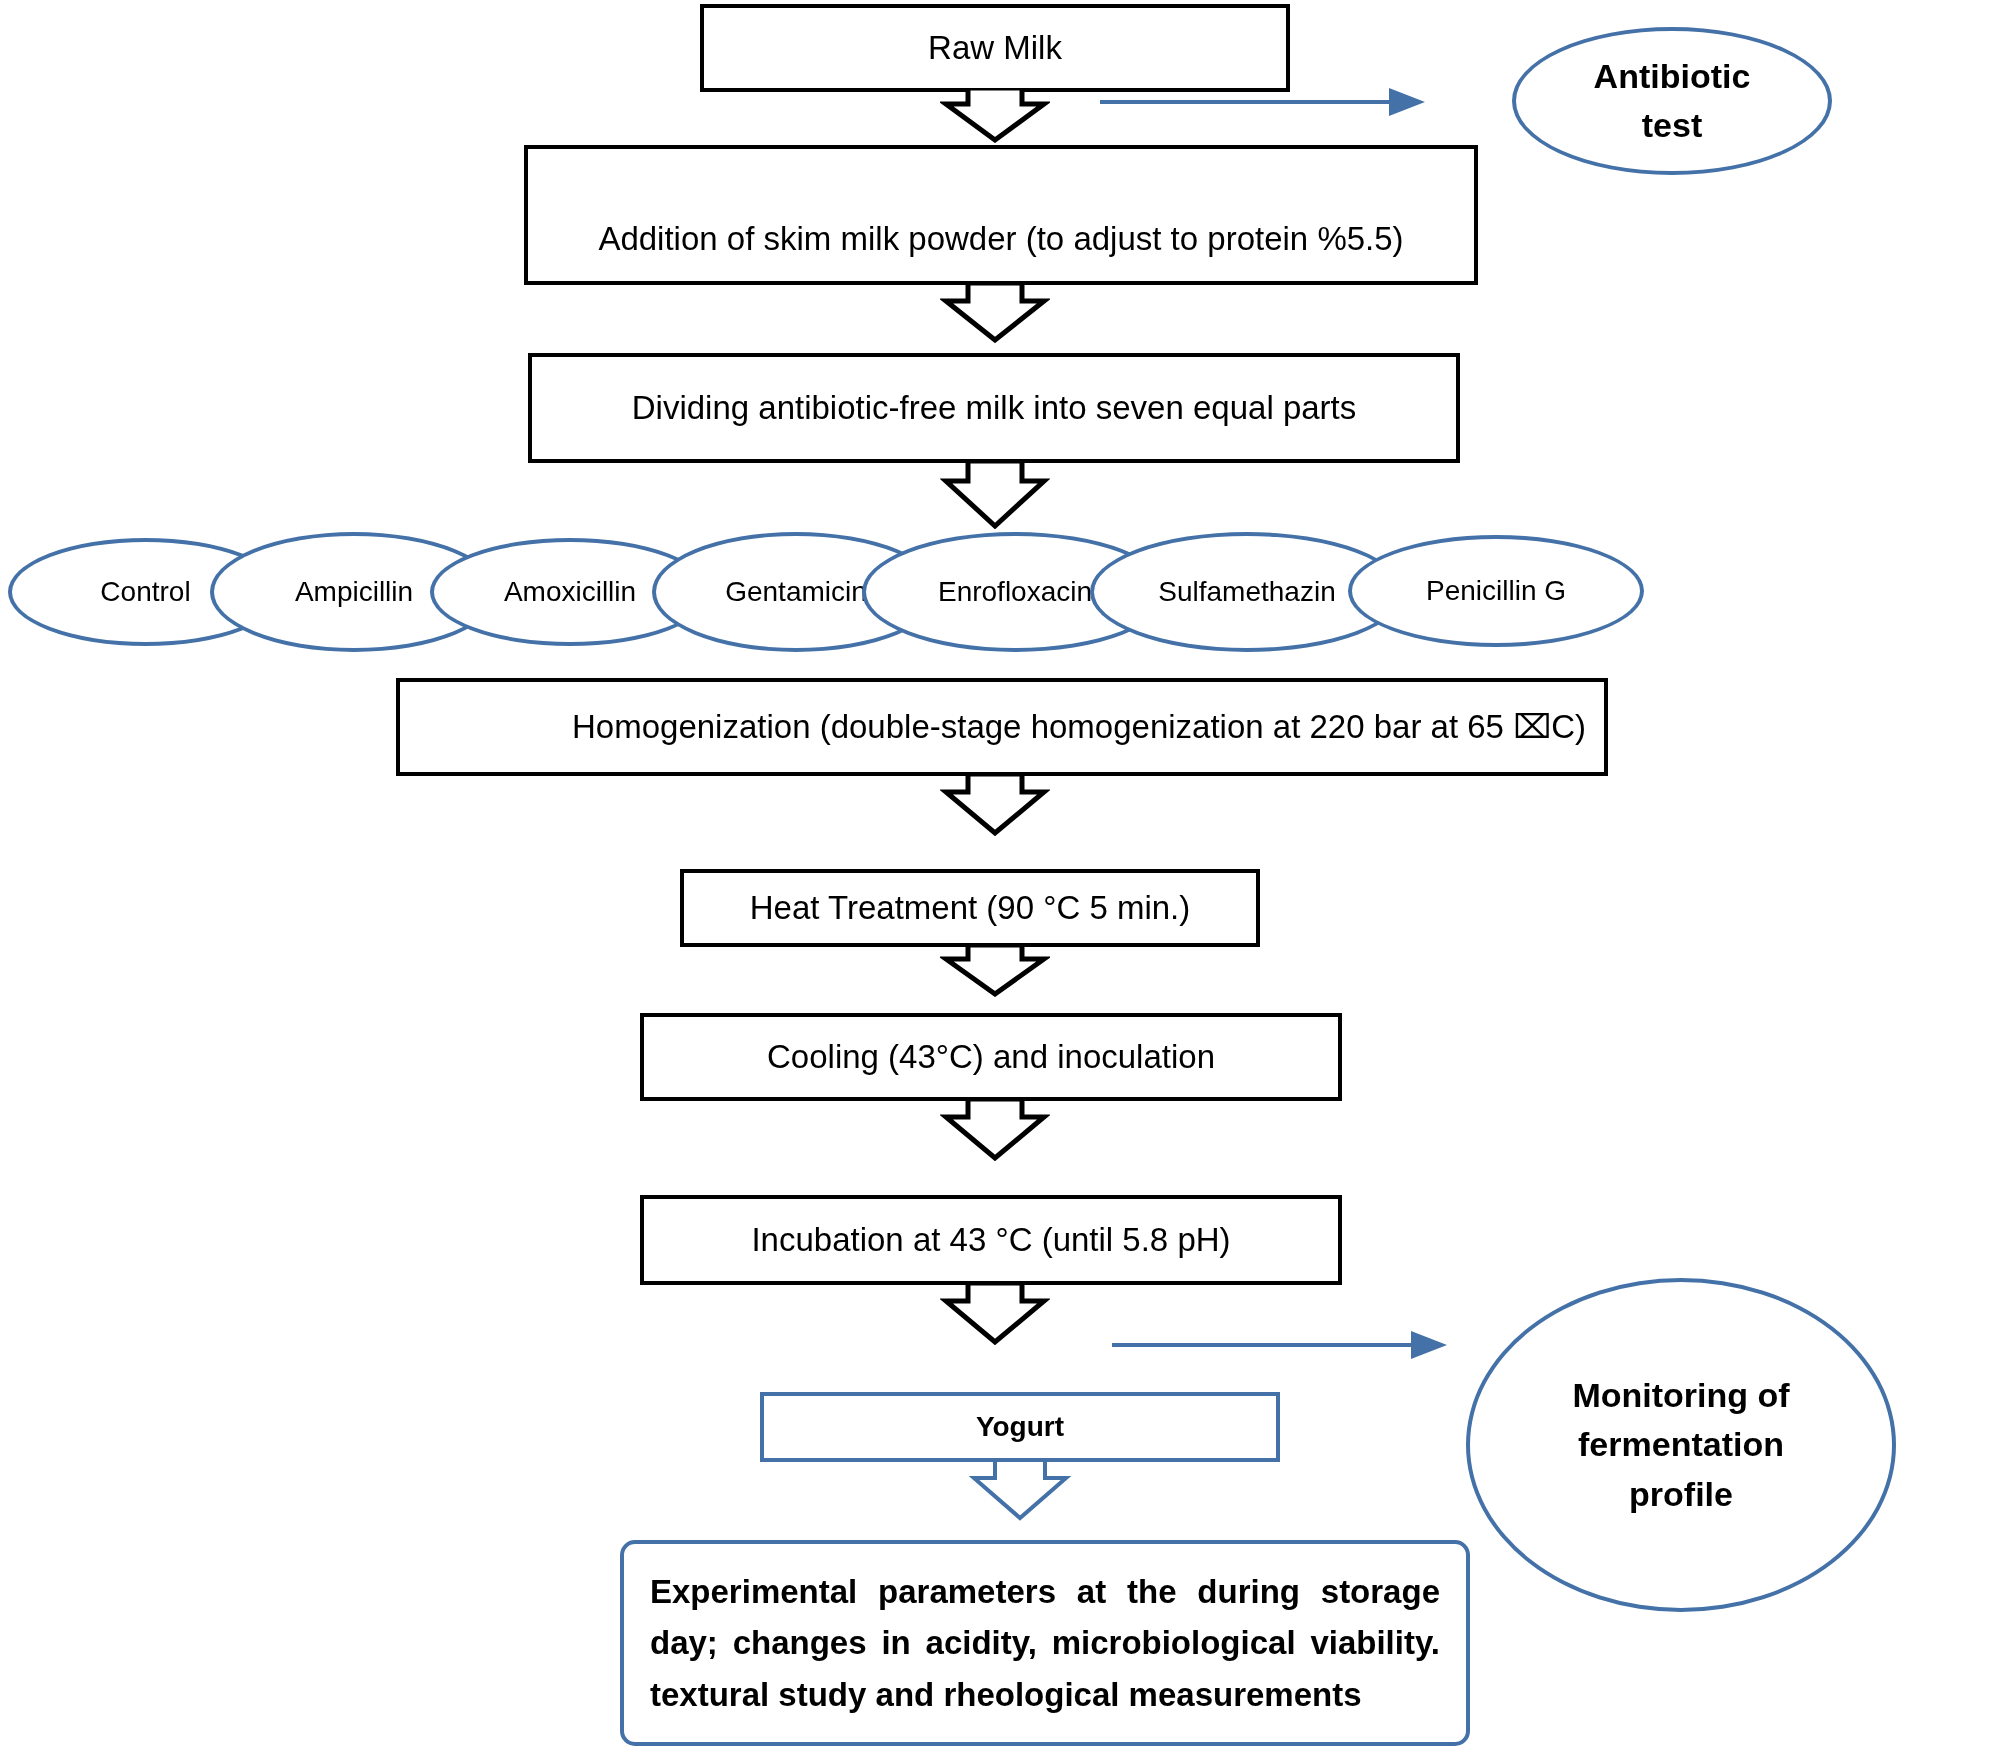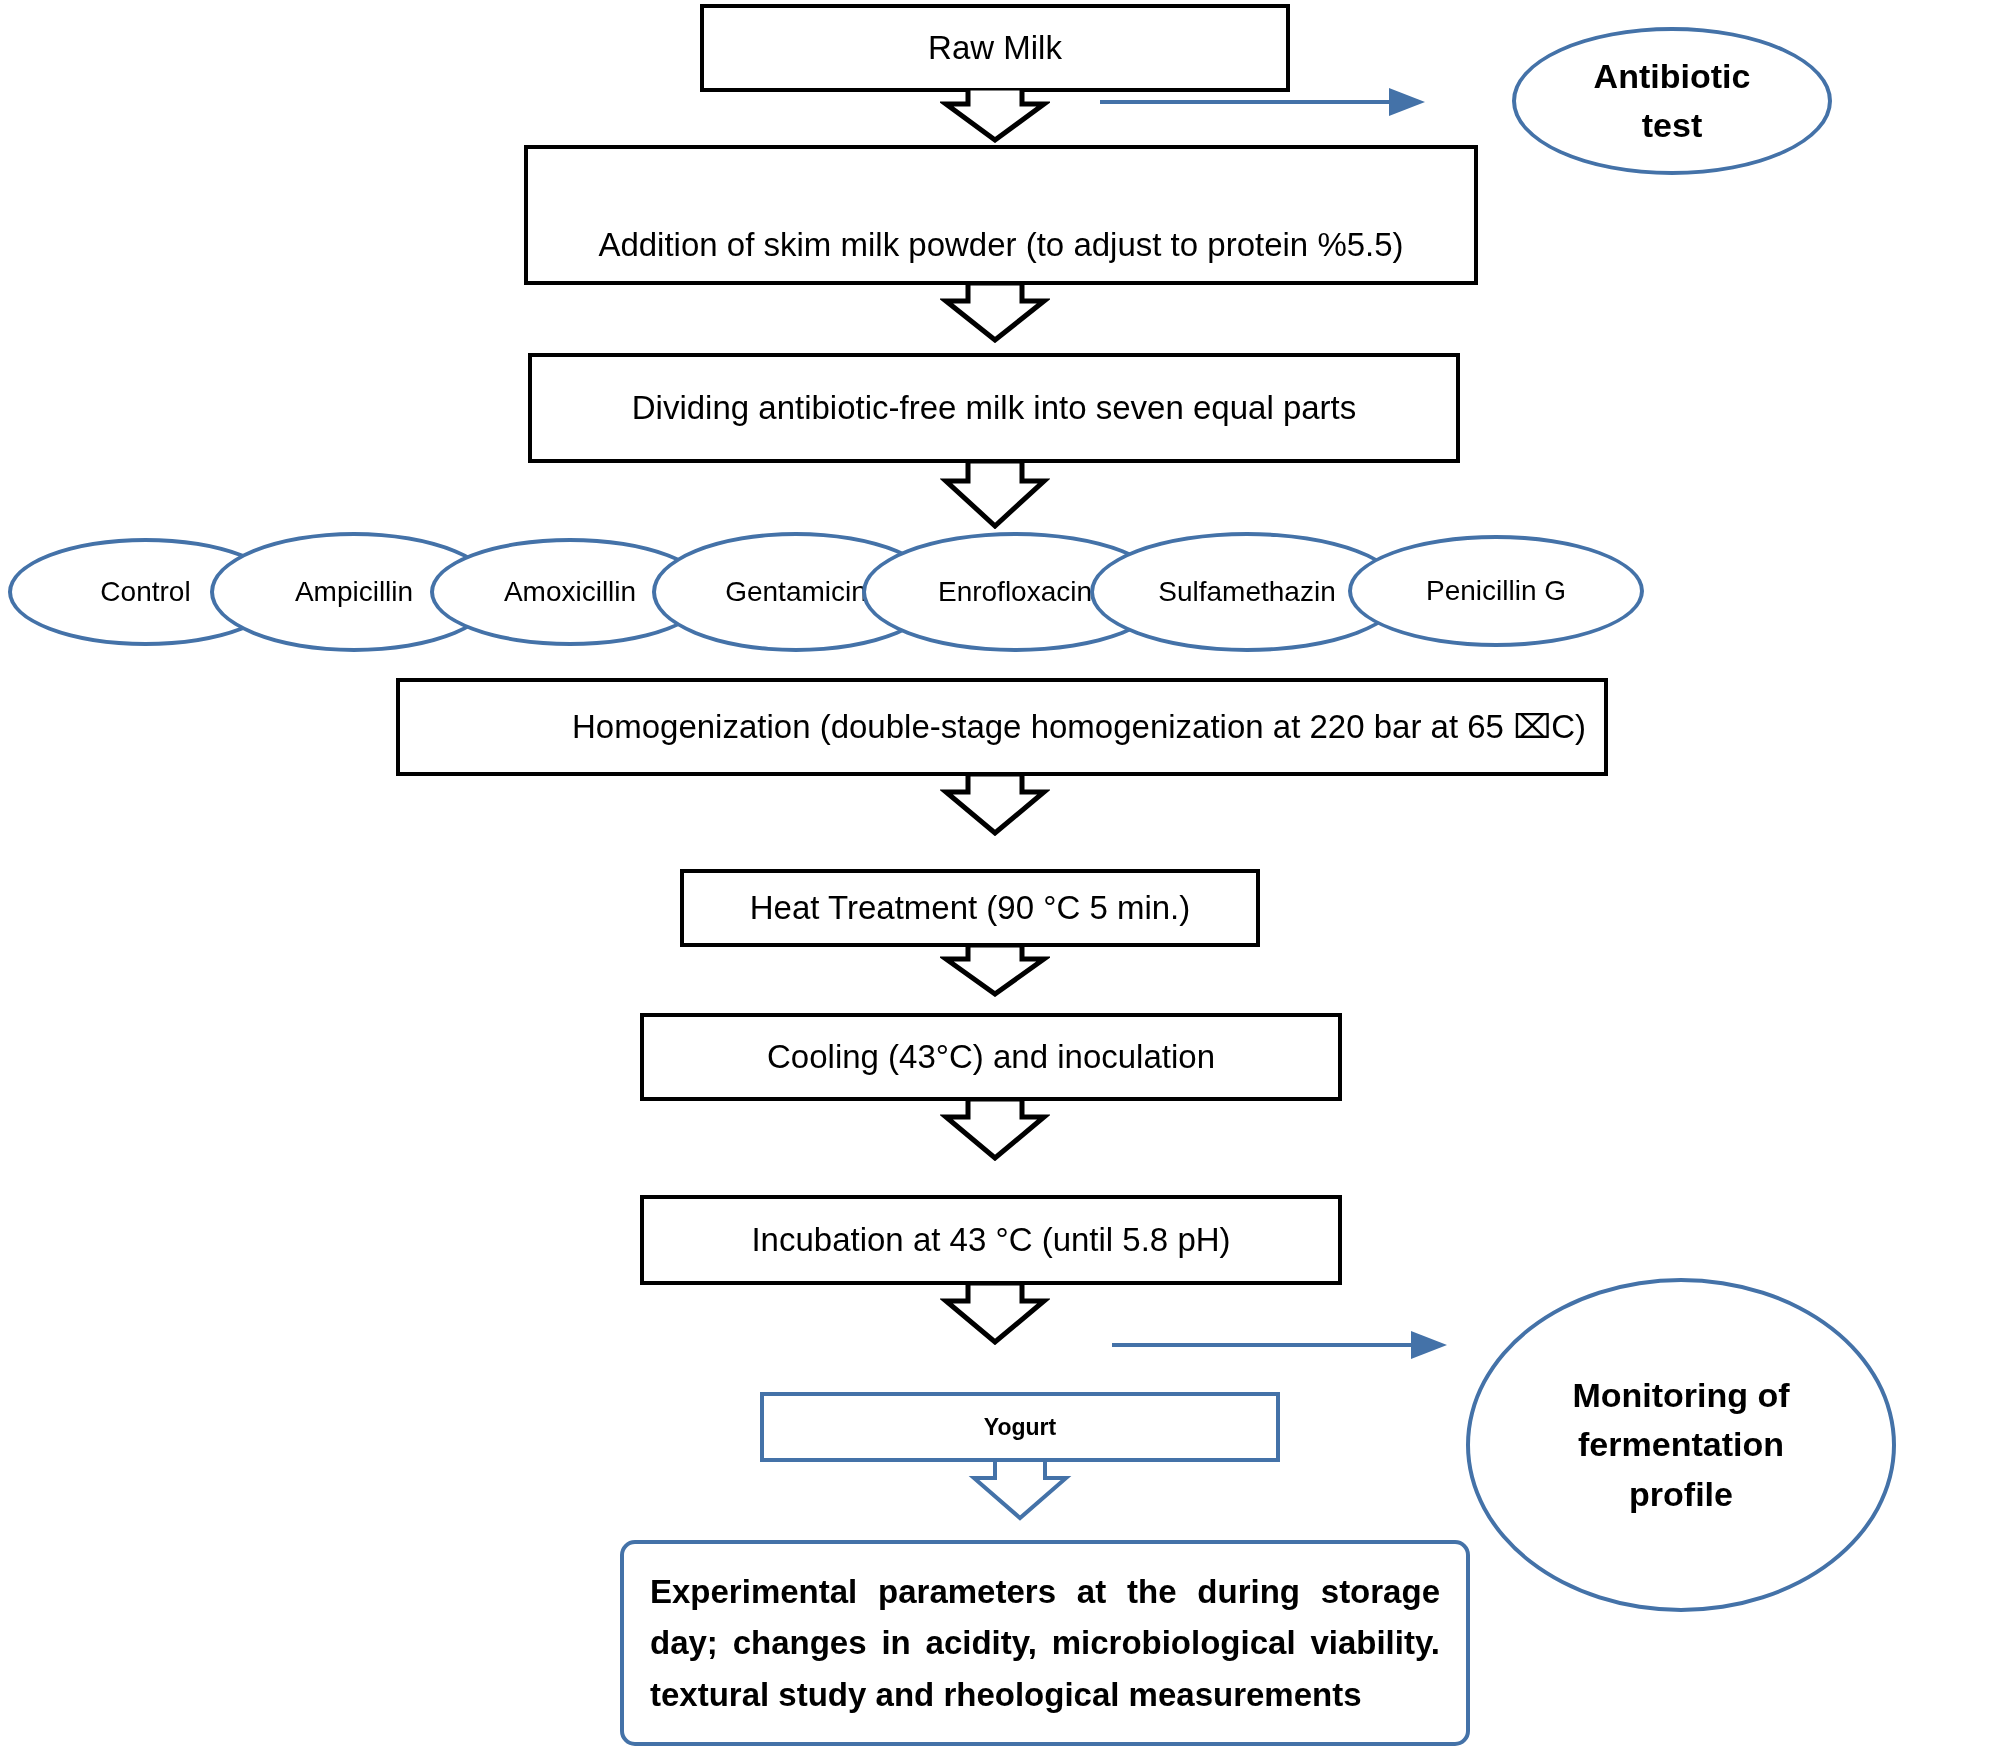--- a/index.html
+++ b/index.html
@@ -26,26 +26,26 @@
     align-items: center;
     justify-content: center;
     text-align: center;
     color: #000000;
     line-height: 1.32;
   }
   .proc {
     border: 4px solid #000000;
     background: #ffffff;
     font-size: 33px;
-    padding: 14px 18px;
+    padding: 20px 18px;
   }
   .proc-blue {
     border: 4px solid #4472a8;
     background: #ffffff;
-    font-size: 23px;
+    font-size: 28px;
     font-weight: bold;
     padding: 6px 18px;
   }
   .proc-blue.bodytext {
     font-size: 33px;
     line-height: 1.55;
     text-align: justify;
     text-align-last: left;
     justify-content: flex-start;
     padding: 18px 26px;

